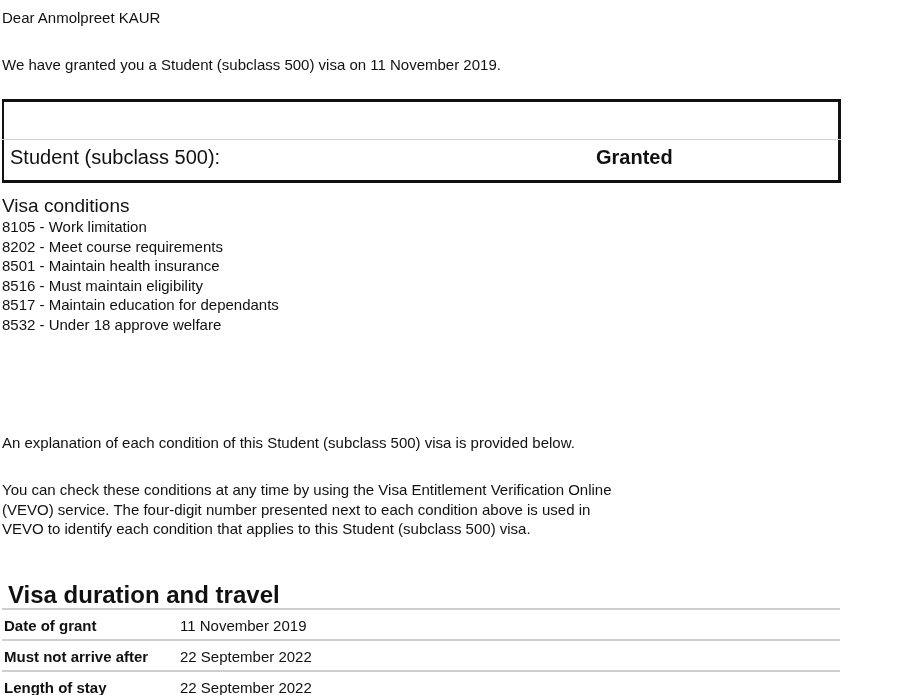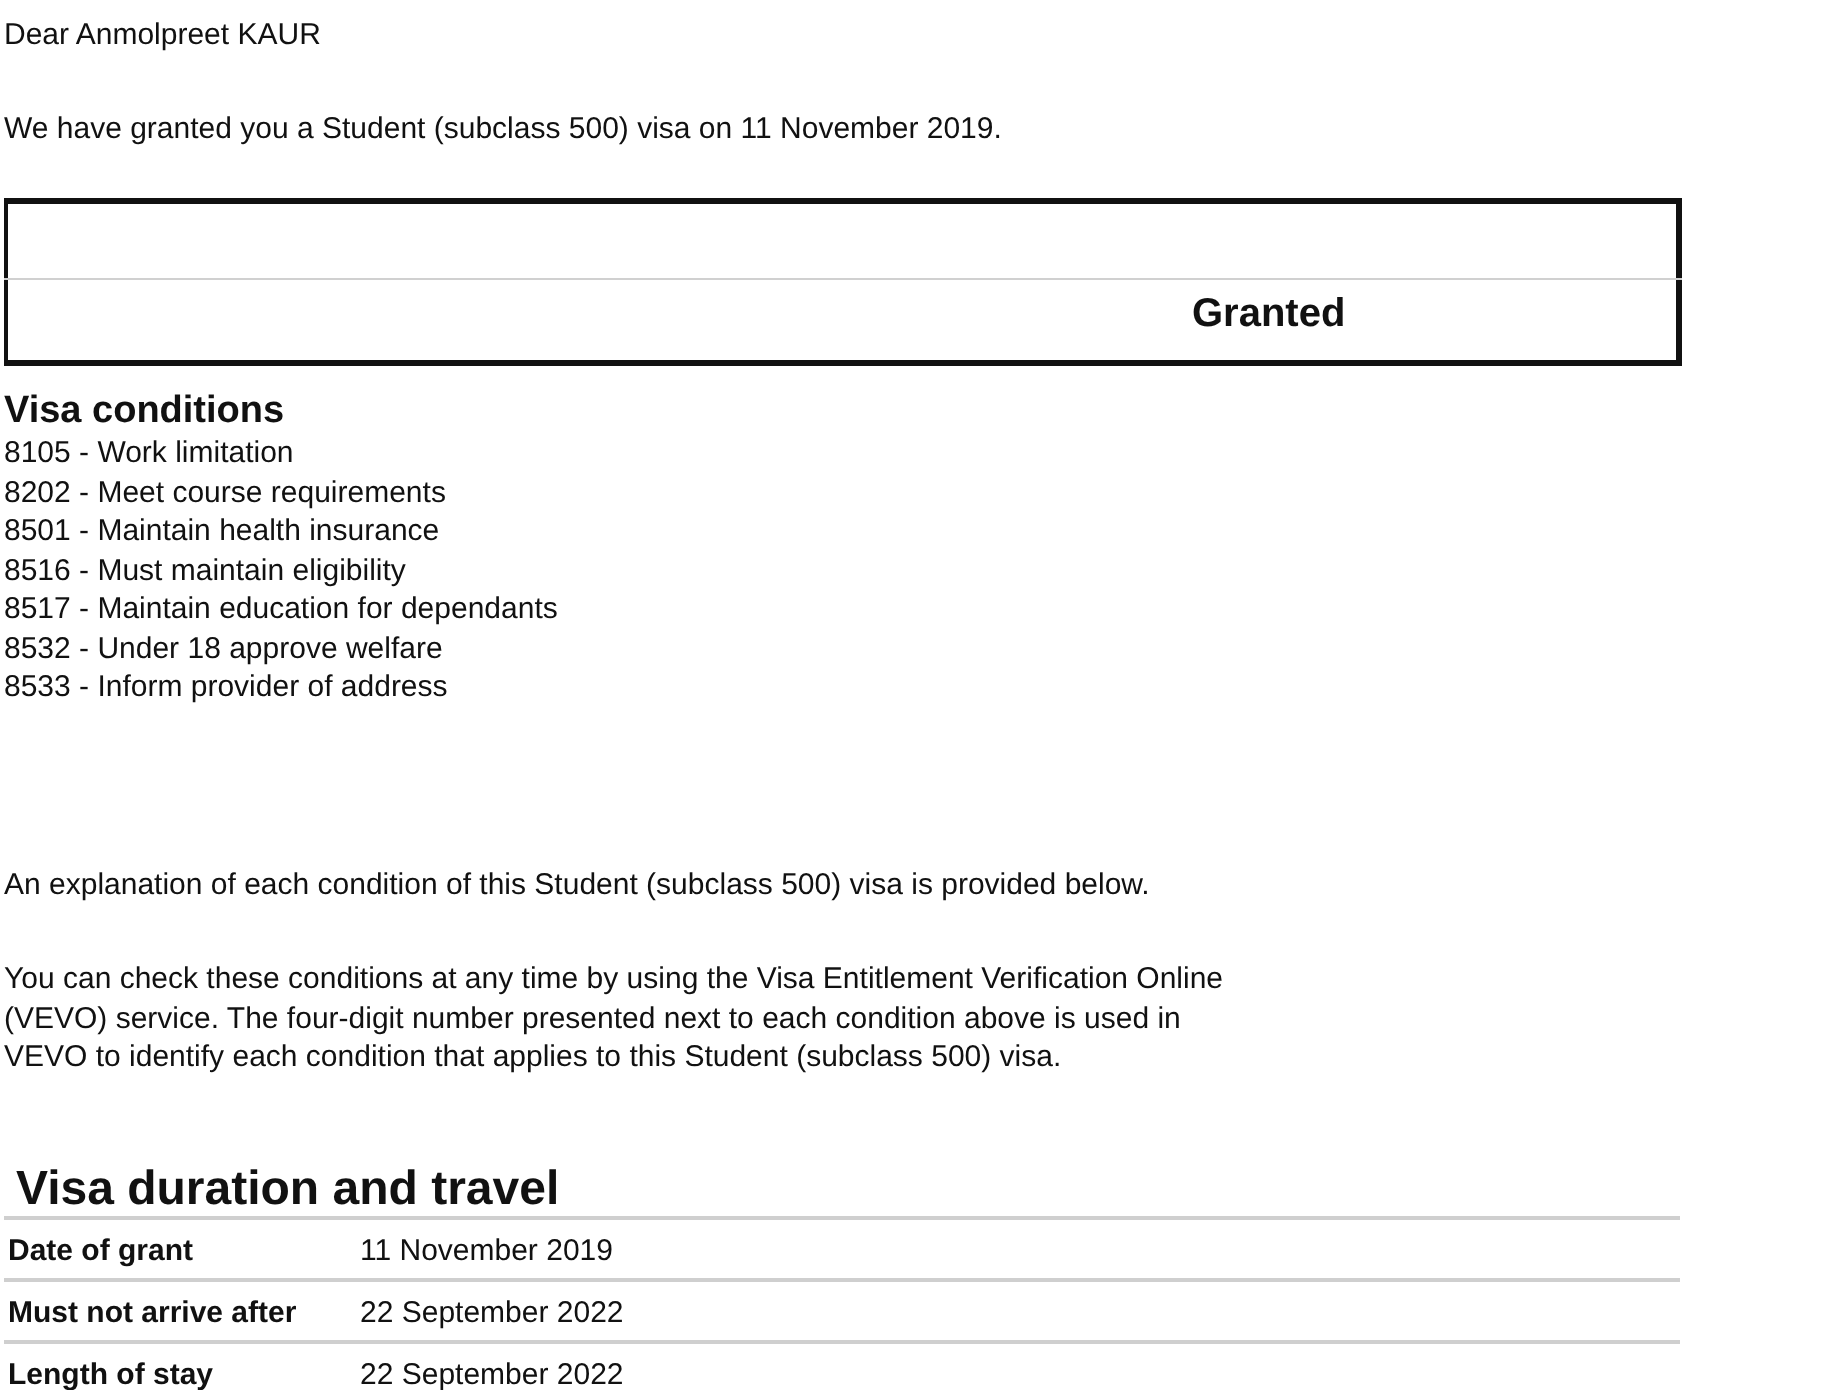--- a/index.html
+++ b/index.html
@@ -64,21 +64,21 @@
       font-size: 20px;
       font-weight: bold;
       line-height: 24px;
       white-space: nowrap;
     }
 
     #conditions-heading {
       left: 2px;
       top: 195px;
       font-size: 19px;
-      font-weight: bold;
+      font-weight: normal;
       line-height: 22px;
       white-space: nowrap;
     }
     #conditions-list {
       left: 2px;
       top: 217px;
       margin: 0;
       padding: 0;
       list-style: none;
     }
@@ -137,32 +137,32 @@
     }
   </style>
 </head>
 <body>
 
 <div id="greeting" class="abs p">Dear Anmolpreet KAUR</div>
 <div id="grant-line" class="abs p">We have granted you a Student (subclass 500) visa on 11 November 2019.</div>
 
 <div id="status-box" class="abs">
   <div id="status-divider"></div>
+  <div id="status-visa">Student (subclass 500):</div>
   <div id="status-value">Granted</div>
 </div>
 
 <div id="conditions-heading" class="abs">Visa conditions</div>
 <ul id="conditions-list" class="abs">
   <li>8105 - Work limitation</li>
   <li>8202 - Meet course requirements</li>
   <li>8501 - Maintain health insurance</li>
   <li>8516 - Must maintain eligibility</li>
   <li>8517 - Maintain education for dependants</li>
   <li>8532 - Under 18 approve welfare</li>
-  <li>8533 - Inform provider of address</li>
 </ul>
 
 <div id="explanation" class="abs p">An explanation of each condition of this Student (subclass 500) visa is provided below.</div>
 
 <div id="vevo-para" class="abs">
   <span>You can check these conditions at any time by using the Visa Entitlement Verification Online</span>
   <span>(VEVO) service. The four-digit number presented next to each condition above is used in</span>
   <span>VEVO to identify each condition that applies to this Student (subclass 500) visa.</span>
 </div>
 

